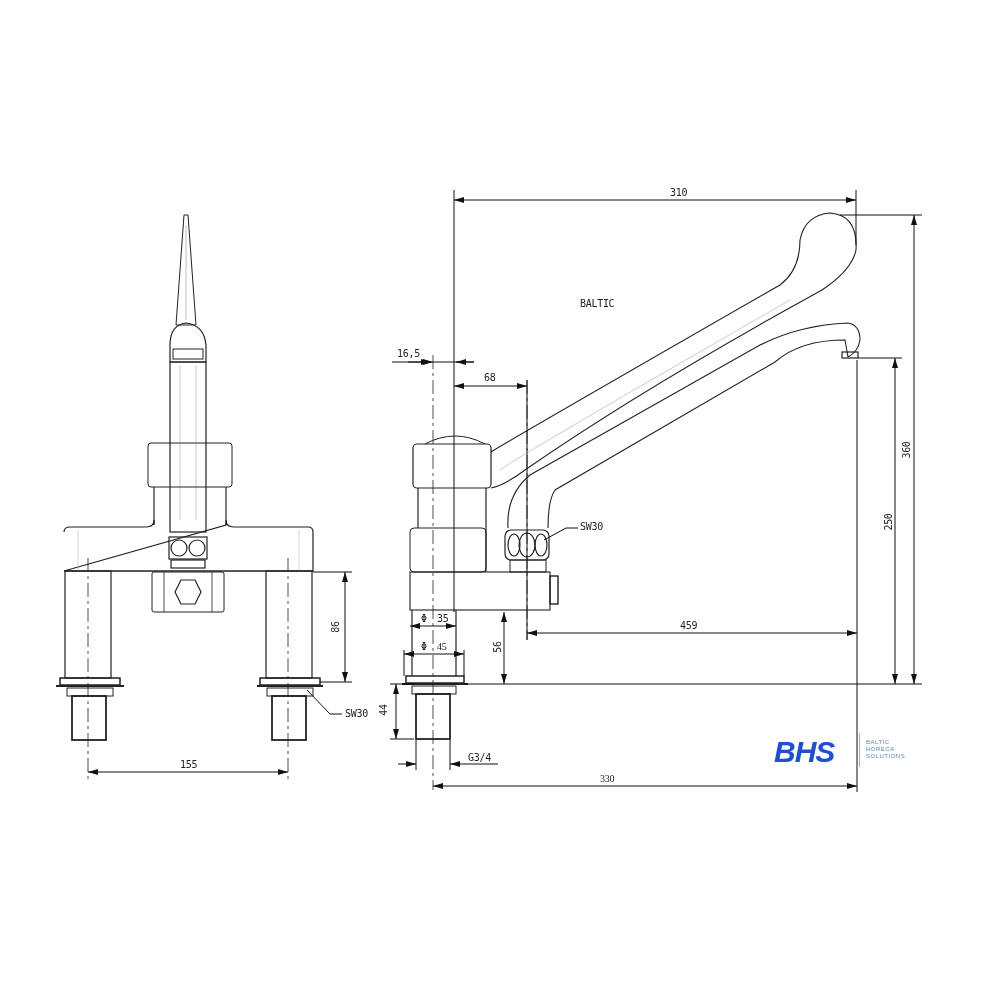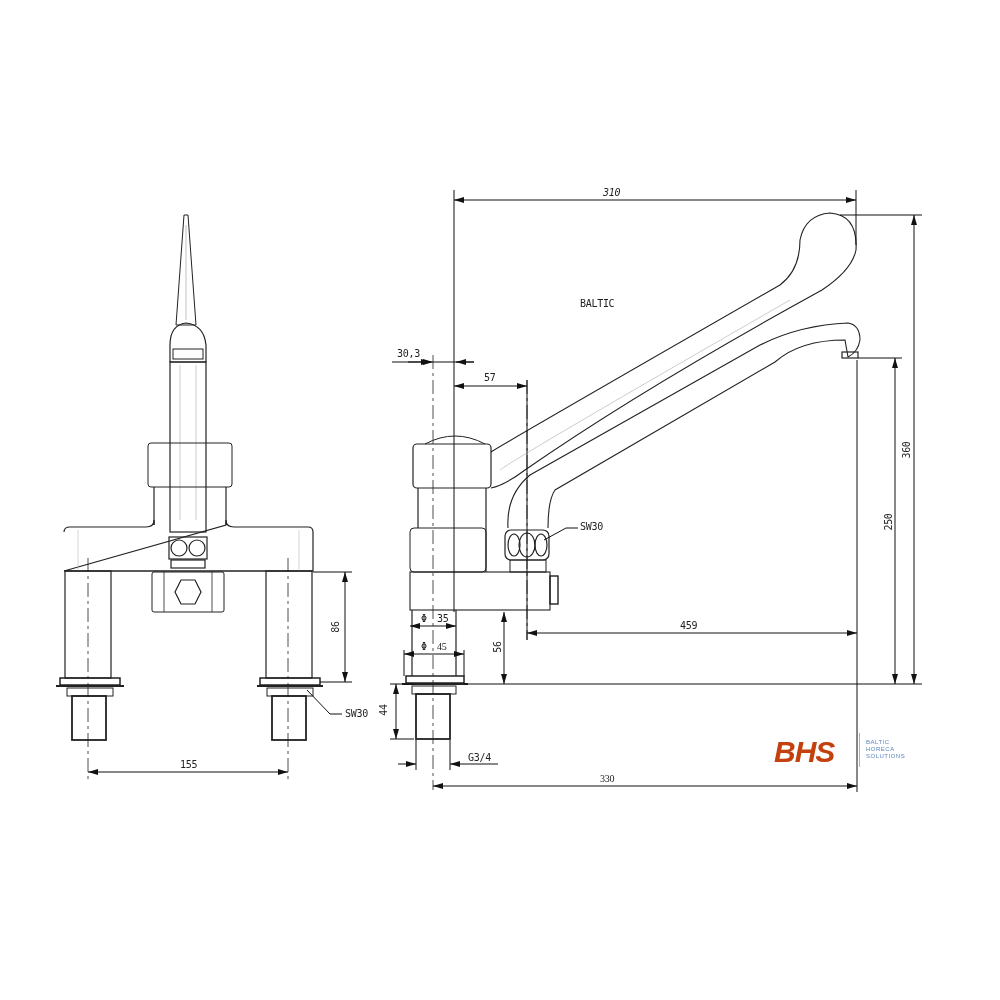--- a/index.html
+++ b/index.html
@@ -1,21 +1,21 @@
 <!DOCTYPE html>
 <html><head>
 <meta charset="utf-8">
 <style>
   html, body { margin: 0; padding: 0; background: #ffffff; }
   body { width: 1000px; height: 1000px; position: relative; overflow: hidden; font-family: "DejaVu Sans", sans-serif; }
   #canvas { position: absolute; left: 0; top: 0; width: 1000px; height: 1000px; }
   .lbl { position: absolute; font-family: "DejaVu Sans Mono", monospace; font-size: 10px; color: #222; white-space: nowrap; line-height: 1; letter-spacing: -0.3px; }
   .vert { transform: rotate(-90deg); transform-origin: center center; }
   .logo { position: absolute; left: 774px; top: 733px; width: 150px; height: 36px; }
-  .logo-mark { position: absolute; left: 0; top: 2px; font-family: "Liberation Sans", sans-serif; font-weight: bold; font-style: italic; font-size: 30px; color: #c2410c; letter-spacing: -1px; }
+  .logo-mark { position: absolute; left: 0; top: 2px; font-family: "Liberation Sans", sans-serif; font-weight: bold; font-style: italic; font-size: 30px; color: #1d4ed8; letter-spacing: -1px; }
   .logo-sep { position: absolute; left: 85px; top: 0; width: 1px; height: 34px; background: #9ab6d6; }
   .logo-sub { position: absolute; left: 92px; top: 6px; font-family: "Liberation Sans", sans-serif; font-size: 6px; line-height: 7px; color: #5a86bd; letter-spacing: 0.5px; }
 </style>
 </head>
 <body>
 
 <svg id="canvas" viewBox="0 0 1000 1000" xmlns="http://www.w3.org/2000/svg">
   <defs>
     <marker id="arr" markerWidth="10" markerHeight="6" refX="10" refY="3" orient="auto-start-reverse" markerUnits="userSpaceOnUse">
       <path d="M0,0 L10,3 L0,6 Z" fill="#111"></path>
@@ -159,23 +159,23 @@
     <polyline points="544,540 566,528 578,528"></polyline>
   </g>
 </svg>
 
 <span class="lbl" style="left:580px; top:299px;">BALTIC</span>
 
 <span class="lbl vert" style="left:330px; top:622px;">86</span>
 <span class="lbl" style="left:345px; top:709px;">SW30</span>
 <span class="lbl" style="left:180px; top:760px;">155</span>
 
-<span class="lbl" style="left:603px; top:188px;font-style:italic;">310</span>
-<span class="lbl" style="left:397px; top:349px;">30,3</span>
-<span class="lbl" style="left:484px; top:373px;">57</span>
+<span class="lbl" style="left:670px; top:188px;">310</span>
+<span class="lbl" style="left:397px; top:349px;">16,5</span>
+<span class="lbl" style="left:484px; top:373px;">68</span>
 <span class="lbl vert" style="left:898px; top:445px;">360</span>
 <span class="lbl vert" style="left:880px; top:517px;">250</span>
 <span class="lbl" style="left:680px; top:621px;">459</span>
 <span class="lbl vert" style="left:492px; top:642px;">56</span>
 <span class="lbl" style="left:580px; top:522px;">SW30</span>
 
 <span class="lbl" style="left:421px; top:614px;">Φ</span>
 <span class="lbl" style="left:437px; top:614px;text-align:center;">35</span>
 <span class="lbl" style="left:421px; top:642px;">Φ</span>
 <span class="lbl" style="left:437px; top:642px;font-family:Liberation Serif, serif;">45</span>

